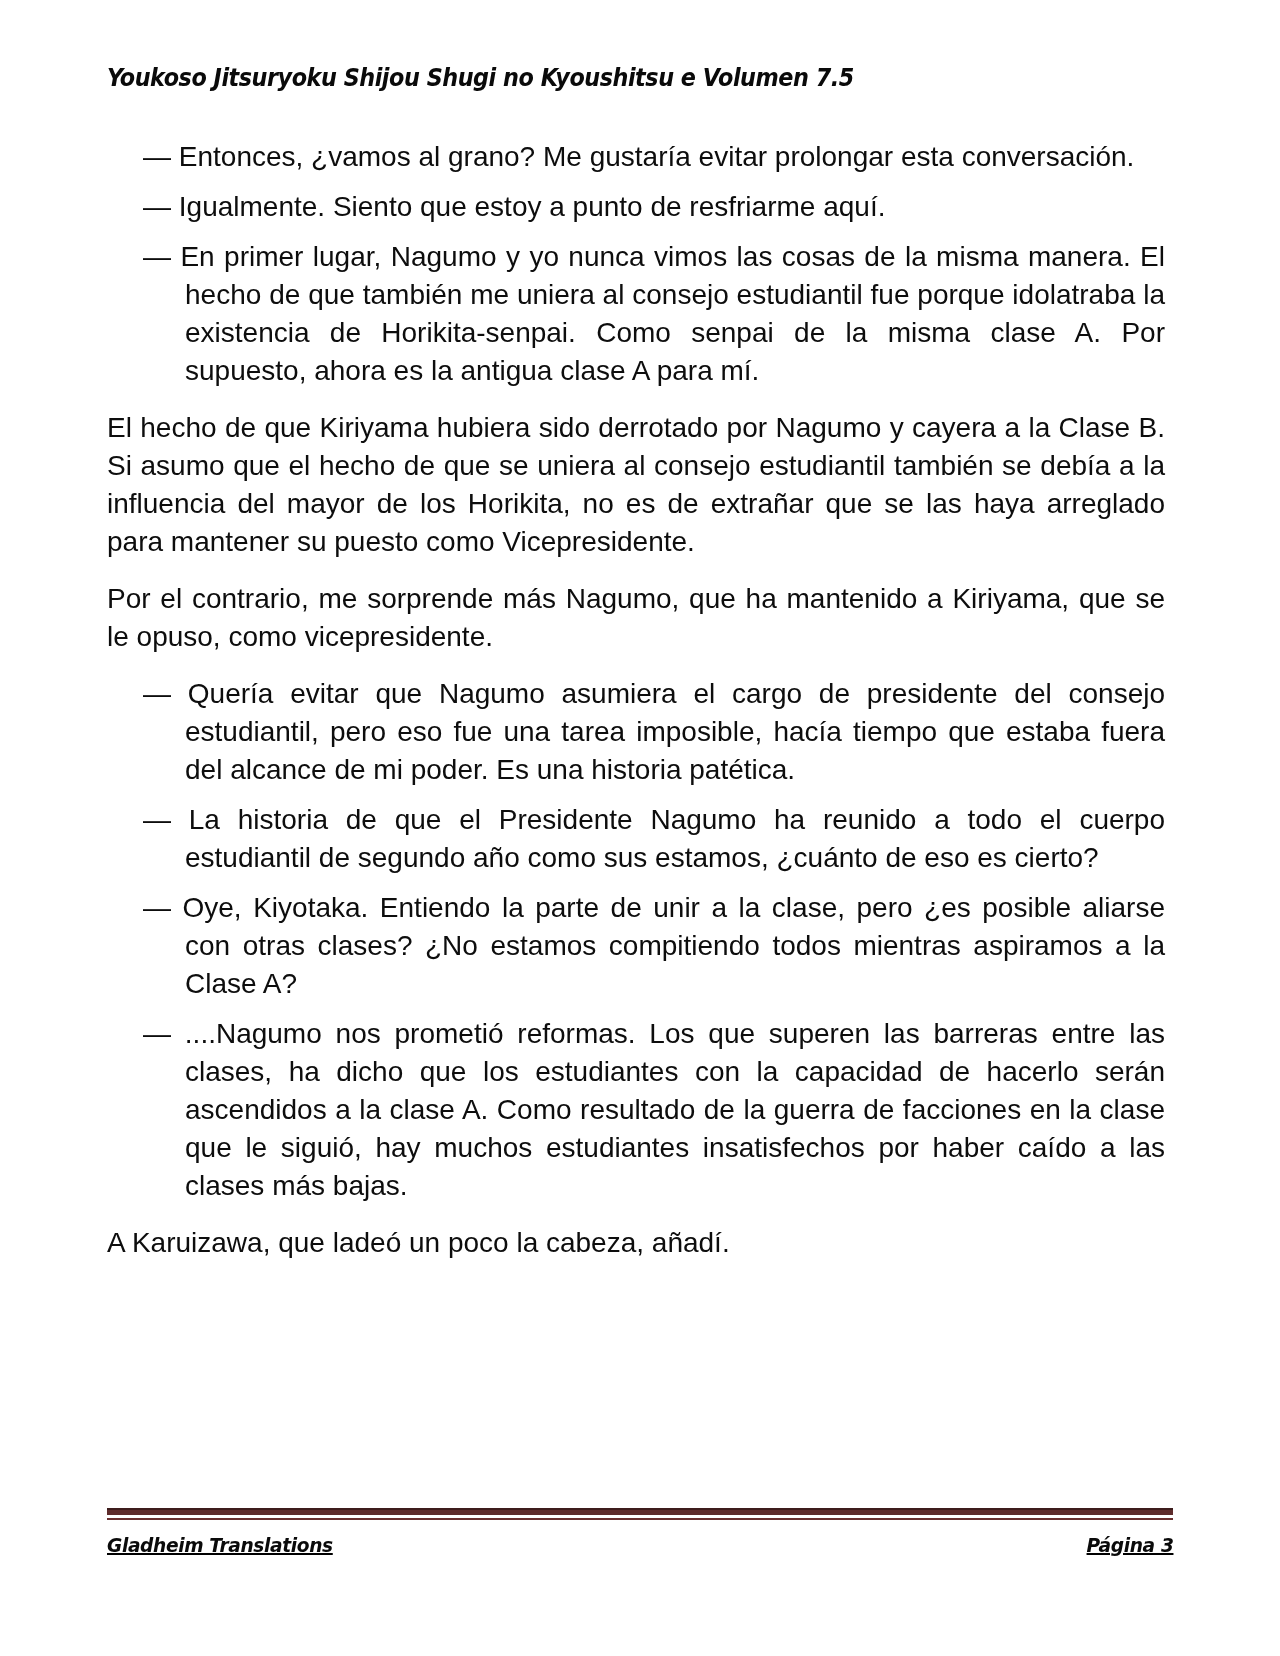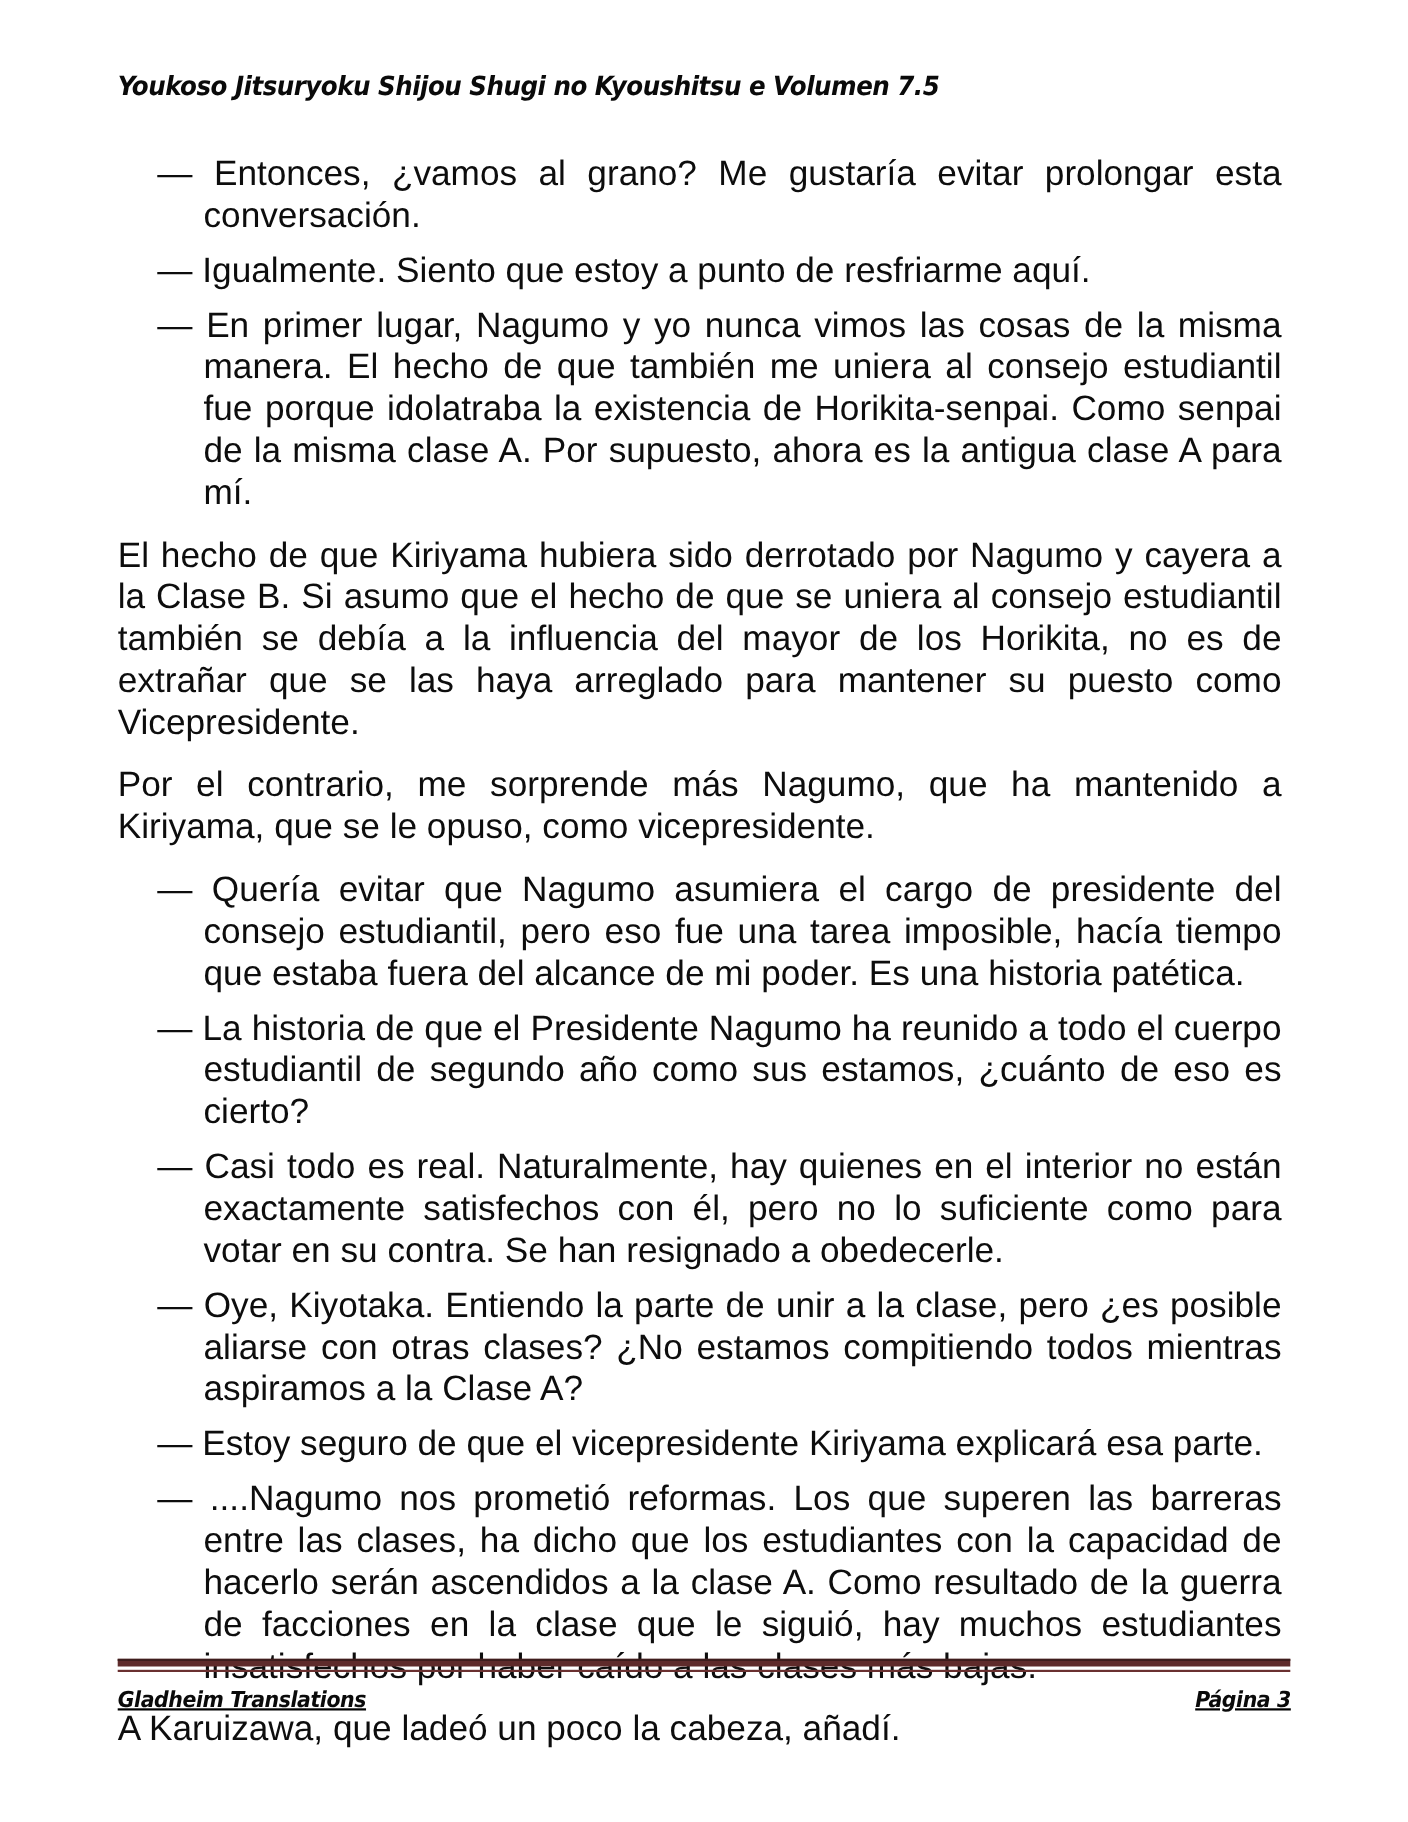--- a/index.html
+++ b/index.html
@@ -32,21 +32,21 @@
     color: #0a0a0a;
     white-space: nowrap;
   }
 
   
   .content {
     position: absolute;
     top: 138px;
     left: 107px;
     width: 1058px;
-    font-size: 32px;
+    font-size: 28px;
     line-height: 38px;
     text-align: justify;
     color: #0d0d0d;
   }
   .block { margin: 19px 0 0 0; }
   .content > .block:first-child { margin-top: 0; }
   .dialogue {
     margin-left: 36px;
     padding-left: 42px;
     text-indent: -42px;
@@ -101,23 +101,21 @@
 </div>
 
 <div class="content">
   <div class="block dialogue">— Entonces, ¿vamos al grano? Me gustaría evitar prolongar esta conversación.</div>
   <div class="block dialogue">— Igualmente. Siento que estoy a punto de resfriarme aquí.</div>
   <div class="block dialogue">— En primer lugar, Nagumo y yo nunca vimos las cosas de la misma manera. El hecho de que también me uniera al consejo estudiantil fue porque idolatraba la existencia de Horikita-senpai. Como senpai de la misma clase A. Por supuesto, ahora es la antigua clase A para mí.</div>
   <div class="block para">El hecho de que Kiriyama hubiera sido derrotado por Nagumo y cayera a la Clase B. Si asumo que el hecho de que se uniera al consejo estudiantil también se debía a la influencia del mayor de los Horikita, no es de extrañar que se las haya arreglado para mantener su puesto como Vicepresidente.</div>
   <div class="block para">Por el contrario, me sorprende más Nagumo, que ha mantenido a Kiriyama, que se le opuso, como vicepresidente.</div>
   <div class="block dialogue">— Quería evitar que Nagumo asumiera el cargo de presidente del consejo estudiantil, pero eso fue una tarea imposible, hacía tiempo que estaba fuera del alcance de mi poder. Es una historia patética.</div>
   <div class="block dialogue">— La historia de que el Presidente Nagumo ha reunido a todo el cuerpo estudiantil de segundo año como sus estamos, ¿cuánto de eso es cierto?</div>
-  <div class="block dialogue">— Casi todo es real. Naturalmente, hay quienes en el interior no están exactamente satisfechos con él, pero no lo suficiente como para votar en su contra. Se han resignado a obedecerle.</div>
   <div class="block dialogue">— Oye, Kiyotaka. Entiendo la parte de unir a la clase, pero ¿es posible aliarse con otras clases? ¿No estamos compitiendo todos mientras aspiramos a la Clase A?</div>
-  <div class="block dialogue">— Estoy seguro de que el vicepresidente Kiriyama explicará esa parte.</div>
   <div class="block dialogue">— ....Nagumo nos prometió reformas. Los que superen las barreras entre las clases, ha dicho que los estudiantes con la capacidad de hacerlo serán ascendidos a la clase A. Como resultado de la guerra de facciones en la clase que le siguió, hay muchos estudiantes insatisfechos por haber caído a las clases más bajas.</div>
   <div class="block para para-closing">A Karuizawa, que ladeó un poco la cabeza, añadí.</div>
 </div>
 
 <div class="page-footer">
   <div class="footer-rule">
     <div class="rule-thick"></div>
     <div class="rule-thin"></div>
   </div>
   <div class="footer-row">

